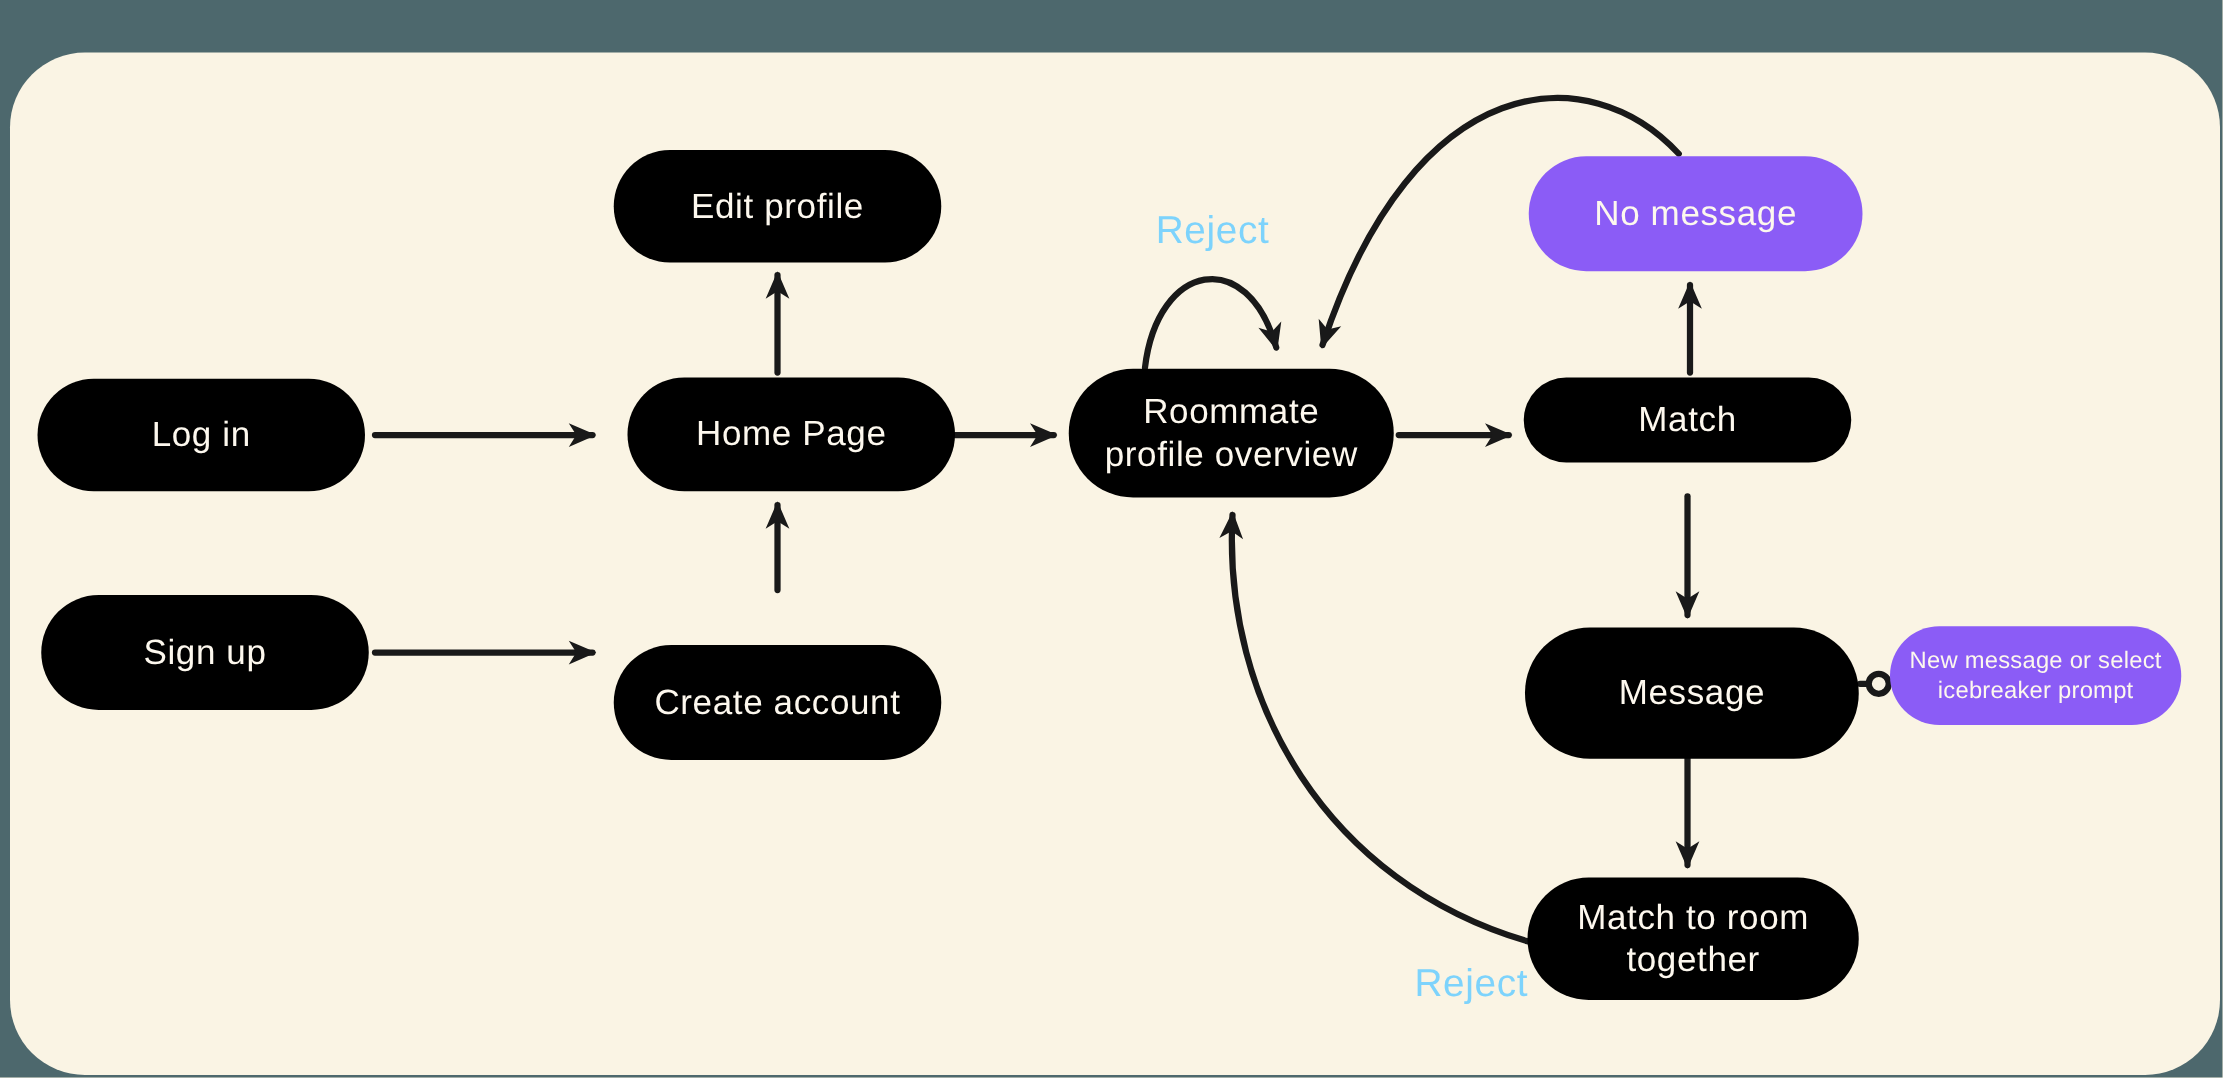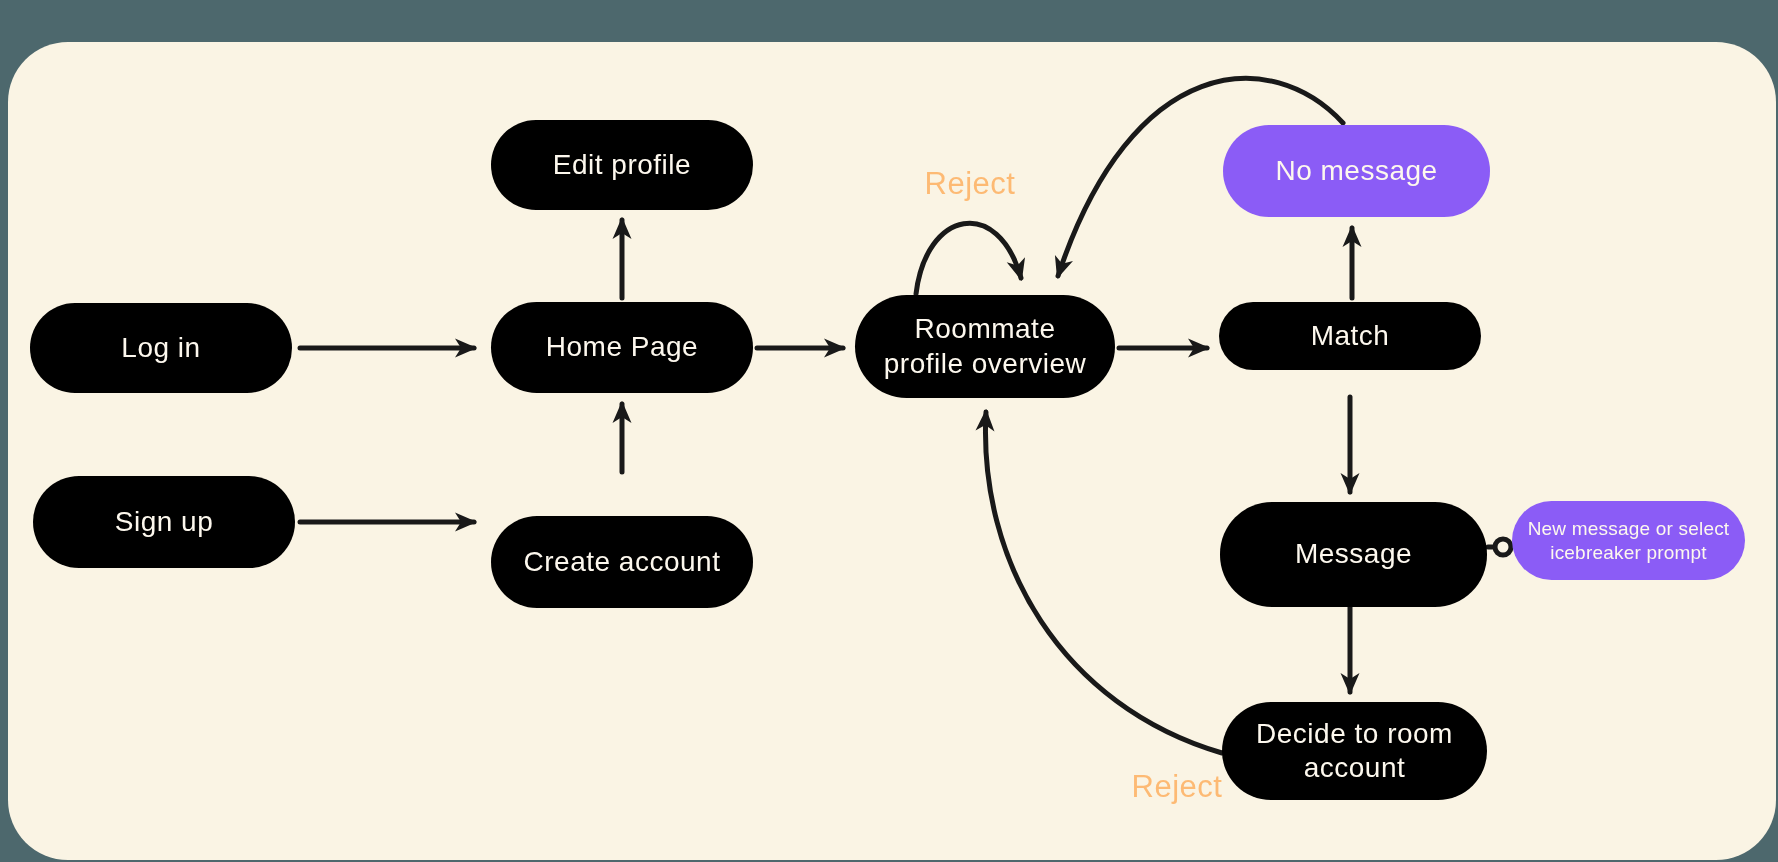--- a/index.html
+++ b/index.html
@@ -16,28 +16,28 @@
   .edges-svg{position:absolute;left:0;top:0;width:1778px;height:862px;}
   .node{
     position:absolute;display:flex;align-items:center;justify-content:center;
     background:#000000;color:#FDF8EE;border-radius:52px;
     font-size:28px;line-height:1.22;text-align:center;
     padding:0 18px;box-sizing:border-box;letter-spacing:.5px;
   }
   .node.light{background:#8b5cf6;}
   .node.small{font-size:19px;line-height:1.25;border-radius:40px;padding:0 14px;letter-spacing:.2px;}
   .edge-label{
-    position:absolute;color:#fdba74;font-size:31px;letter-spacing:.5px;
+    position:absolute;color:#7dd3fc;font-size:31px;letter-spacing:.5px;
     transform:translate(-50%,-50%);white-space:nowrap;
   }
   
   #n-login          {left:30px;  top:303px; width:262px; height:90px;}
   #n-signup         {left:33px;  top:476px; width:262px; height:92px;}
   #n-edit-profile   {left:491px; top:120px; width:262px; height:90px;}
-  #n-home-page      {left:491px; top:302px; width:262px; height:91px;}
+  #n-home-page      {left:502px; top:302px; width:262px; height:91px;}
   #n-create-account {left:491px; top:476px; width:262px; height:92px;margin-top:40px;}
   #n-roommate       {left:855px; top:295px; width:260px; height:103px;}
   #n-no-message     {left:1223px;top:125px; width:267px; height:92px;}
   #n-match          {left:1219px;top:302px; width:262px; height:68px;}
   #n-message        {left:1220px;top:502px; width:267px; height:105px;}
   #n-decide         {left:1222px;top:702px; width:265px; height:98px;}
   #n-annotation     {left:1512px;top:501px; width:233px; height:79px;}
   #lbl-reject-top   {left:970px; top:184px;}
   #lbl-reject-bottom{left:1177px;top:787px;}
 </style>
@@ -72,17 +72,17 @@
 
 <div class="node" id="n-login">Log in</div>
 <div class="node" id="n-signup">Sign up</div>
 <div class="node" id="n-edit-profile">Edit profile</div>
 <div class="node" id="n-home-page">Home Page</div>
 <div class="node" id="n-create-account">Create account</div>
 <div class="node" id="n-roommate">Roommate profile overview</div>
 <div class="node light" id="n-no-message">No message</div>
 <div class="node" id="n-match">Match</div>
 <div class="node" id="n-message">Message</div>
-<div class="node" id="n-decide">Decide to room account</div>
+<div class="node" id="n-decide">Match to room together</div>
 <div class="node light small" id="n-annotation">New message or select icebreaker prompt</div>
 
 <div class="edge-label" id="lbl-reject-top">Reject</div>
 <div class="edge-label" id="lbl-reject-bottom">Reject</div>
 
 </body></html>

